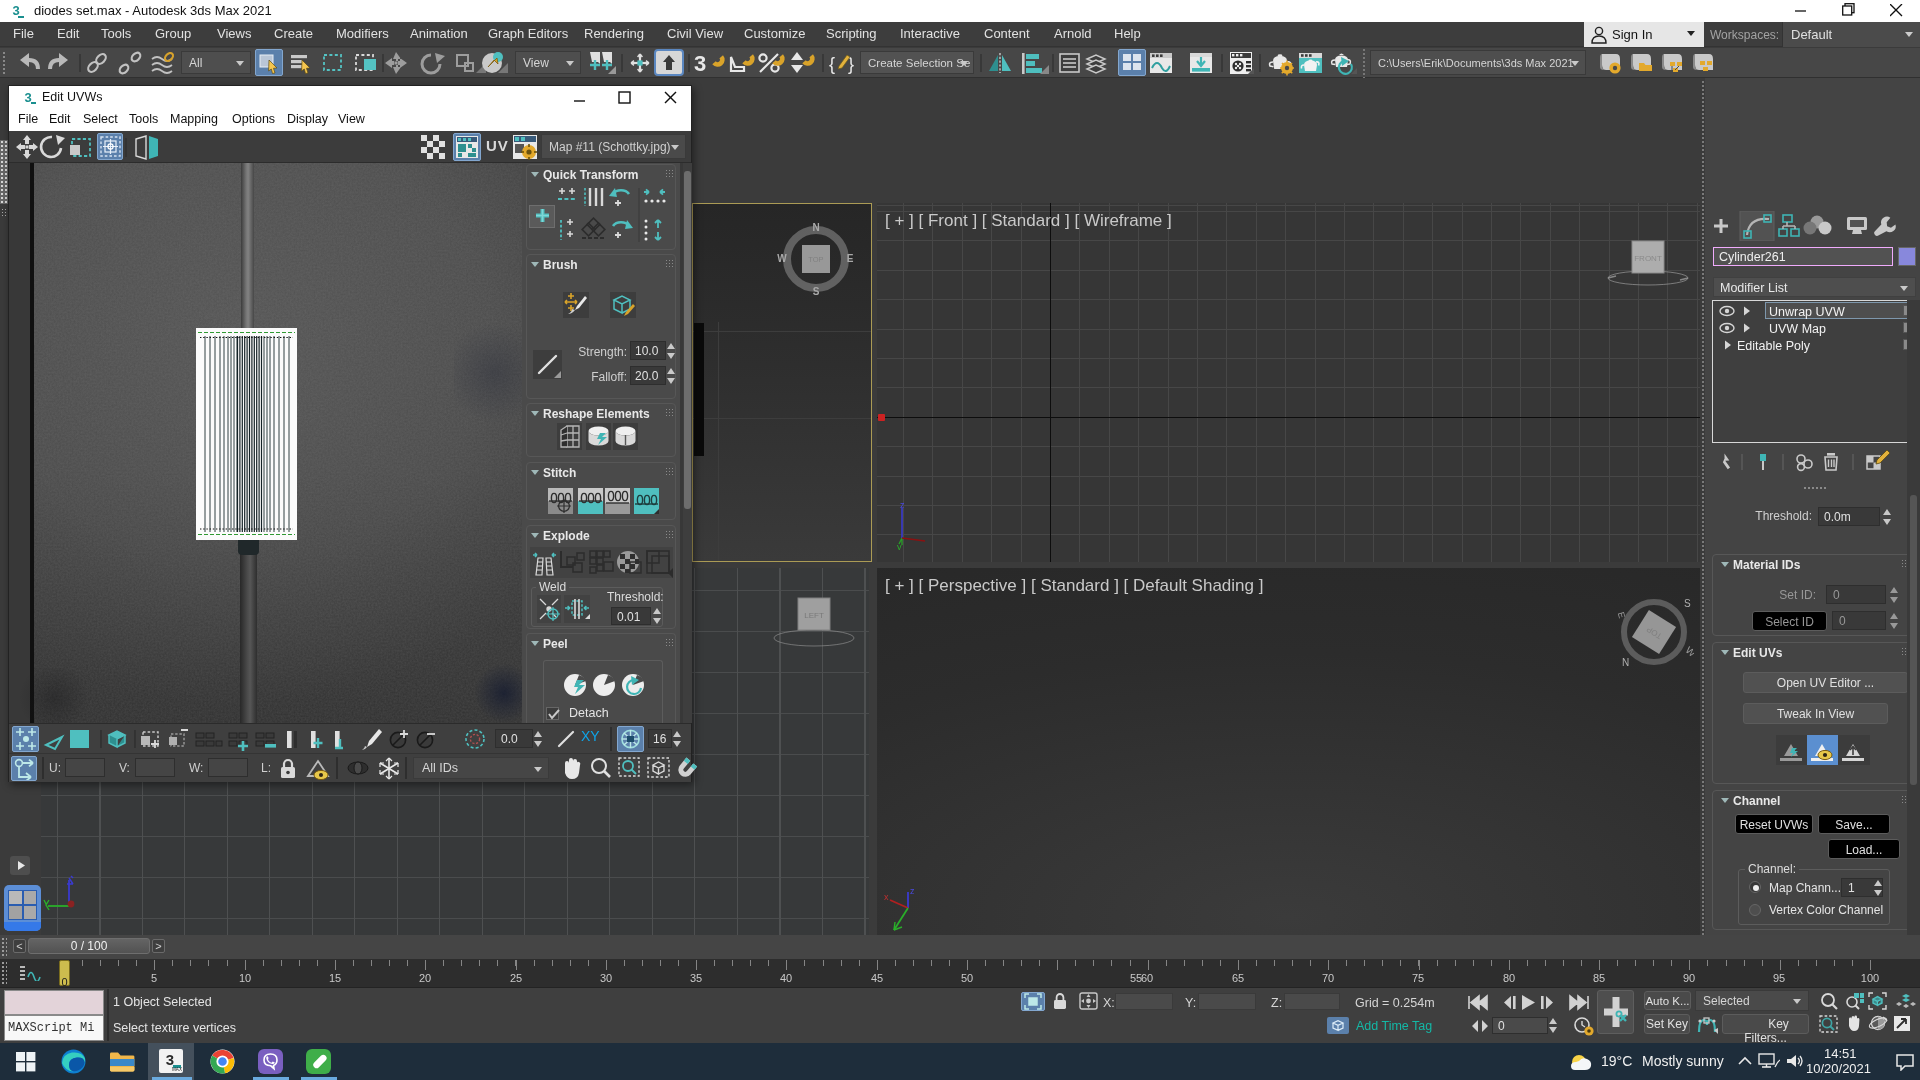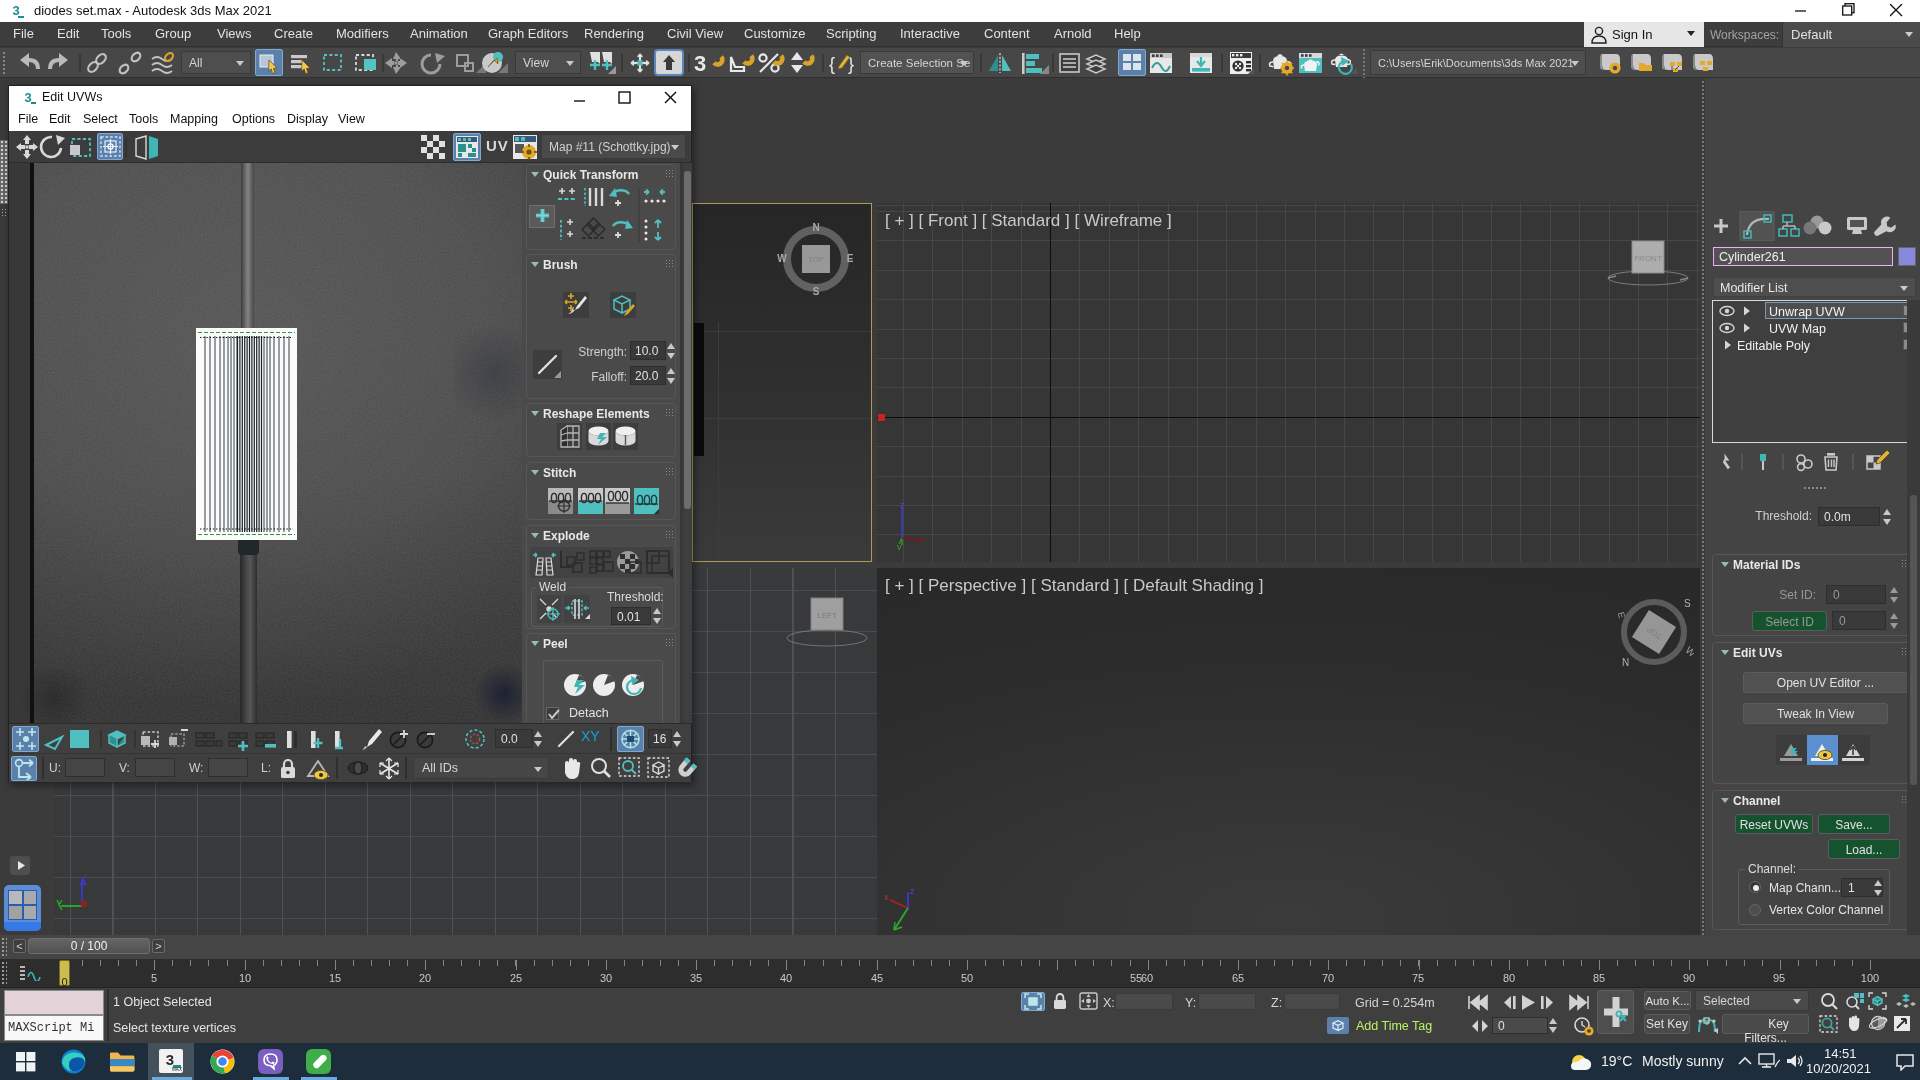--- a/index.html
+++ b/index.html
@@ -10,21 +10,21 @@
   .txt { color:#d8d8d8; font-size:12px; white-space:nowrap; }
   .mi { position:absolute; top:4px; font-size:13px; color:#e2e2e2; white-space:nowrap; }
   .drop { position:absolute; background:#4e4e4e; border:1px solid #3a3a3a; color:#d5d5d5; font-size:12px; }
   .darr { position:absolute; width:0; height:0; border-left:4px solid transparent; border-right:4px solid transparent; border-top:5px solid #c9c9c9; }
   .sect { position:absolute; border:1px solid #575757; border-radius:4px; }
   .sechead { position:absolute; font-size:12px; font-weight:bold; color:#e8e8e8; white-space:nowrap; }
   .tri { position:absolute; width:0; height:0; border-left:4px solid transparent; border-right:4px solid transparent; border-top:5px solid #9fb8b8; }
   .grip { position:absolute; width:8px; height:8px; background-image:radial-gradient(#8a8a8a 34%, transparent 36%); background-size:3px 3px; }
   .ibtn { position:absolute; background:#424242; }
   .spin { position:absolute; background:#393939; border:1px solid #2e2e2e; color:#e0e0e0; font-size:12px; }
-  .btn { position:absolute; background:#14532d; border:1px solid #5c5c5c; border-radius:3px; color:#e0e0e0; font-size:12px; text-align:center; }
+  .btn { position:absolute; background:#000000; border:1px solid #5c5c5c; border-radius:3px; color:#e0e0e0; font-size:12px; text-align:center; }
   .vplabel { position:absolute; font-size:17px; color:#c9c9c9; white-space:nowrap; }
   .rl { position:absolute; top:13px; width:24px; margin-left:-12px; text-align:center; font-size:11px; color:#c9c9c9; }
 </style>
 </head>
 <body>
 <div id="root">
 
   <div class="abs" id="titlebar" style="left:0;top:0;width:1920px;height:22px;background:#ffffff;">
     <div class="abs" style="left:8px;top:3px;width:17px;height:17px;">
       <svg width="17" height="17">
@@ -391,21 +391,21 @@
     </svg>
 
     <svg class="abs" style="left:729px;top:33px;" width="90" height="60">
       <ellipse cx="42" cy="42" rx="40" ry="7" fill="none" stroke="#9a9a9a" stroke-width="1" opacity="0.7"></ellipse>
       <path d="M2 42 l8 -2 M82 42 l-8 2" stroke="#9a9a9a" stroke-width="1.5" opacity="0.8"></path>
       <rect x="26" y="5" width="32" height="32" fill="#adadad" stroke="#8a8a8a"></rect>
       <text x="42" y="25" font-size="8" fill="#8a8a8a" text-anchor="middle" font-family="Liberation Sans">FRONT</text>
     </svg>
   </div>
 
-  <div class="abs" id="vpLeft" style="left:54px;top:568px;width:828px;height:367px;background:#37393a;
+  <div class="abs" id="vpLeft" style="left:41px;top:568px;width:828px;height:367px;background:#37393a;
     background-image:repeating-linear-gradient(to right, #4e5051 0 1px, transparent 1px 42.5px), repeating-linear-gradient(to bottom, #4a4c4d 0 1px, transparent 1px 41px);
     background-position:16px 0, 0 22px;">
 
     <svg class="abs" style="left:731px;top:22px;" width="90" height="72">
       <ellipse cx="42" cy="48" rx="40" ry="8" fill="none" stroke="#9a9a9a" stroke-width="1" opacity="0.6"></ellipse>
       <rect x="26" y="8" width="32" height="32" fill="#9f9f9f" stroke="#808080"></rect>
       <text x="42" y="28" font-size="8" fill="#7a7a7a" text-anchor="middle" font-family="Liberation Sans">LEFT</text>
     </svg>
 
     <svg class="abs" style="left:0px;top:302px;" width="50" height="44">
@@ -1333,21 +1333,21 @@
     <div class="spin" style="left:1198px;top:5px;width:58px;height:17px;background:#4a4a4a;border-color:#3a3a3a;"></div>
     <div class="abs" style="left:1271px;top:8px;font-size:12.5px;color:#d5d5d5;">Z:</div>
     <div class="spin" style="left:1284px;top:5px;width:56px;height:17px;background:#4a4a4a;border-color:#3a3a3a;"></div>
     <div class="abs" style="left:1355px;top:8px;font-size:12.5px;color:#d5d5d5;">Grid = 0.254m</div>
     <div class="abs" style="left:1327px;top:29px;width:22px;height:17px;background:#5b80ab;border-radius:2px;"></div>
     <svg class="abs" style="left:1330px;top:30px;" width="16" height="15">
         <g stroke="#dcecf8" stroke-width="1.2" fill="none">
           <path d="M3 5 L8 2.6 L13 5 L8 7.4 Z M3 5 L3 10 L8 12.4 L8 7.4 M13 5 L13 10 L8 12.4"></path>
         </g>
       </svg>
-    <div class="abs" style="left:1356px;top:31px;font-size:12.5px;color:#bef264;">Add Time Tag</div>
+    <div class="abs" style="left:1356px;top:31px;font-size:12.5px;color:#14b8a6;">Add Time Tag</div>
     <svg class="abs" style="left:1467px;top:6px;" width="125" height="17">
       <g fill="#d2d2d2">
           <path d="M2 2 L2 15 M12 8.5 L12 2 L4 8.5 L12 15 Z M20 8.5 L20 2 L12 8.5 L20 15 Z" stroke="#d2d2d2" stroke-width="1.6"></path>
         </g>
       <g fill="#d2d2d2" transform="translate(36,0)">
           <path d="M8 2 L1 8.5 L8 15 Z"></path>
           <rect x="10" y="2" width="2.6" height="13"></rect>
         </g>
       <path d="M55 1 L68 8.5 L55 16 Z" fill="#d2d2d2"></path>
       <g fill="#d2d2d2" transform="translate(74,0)">

